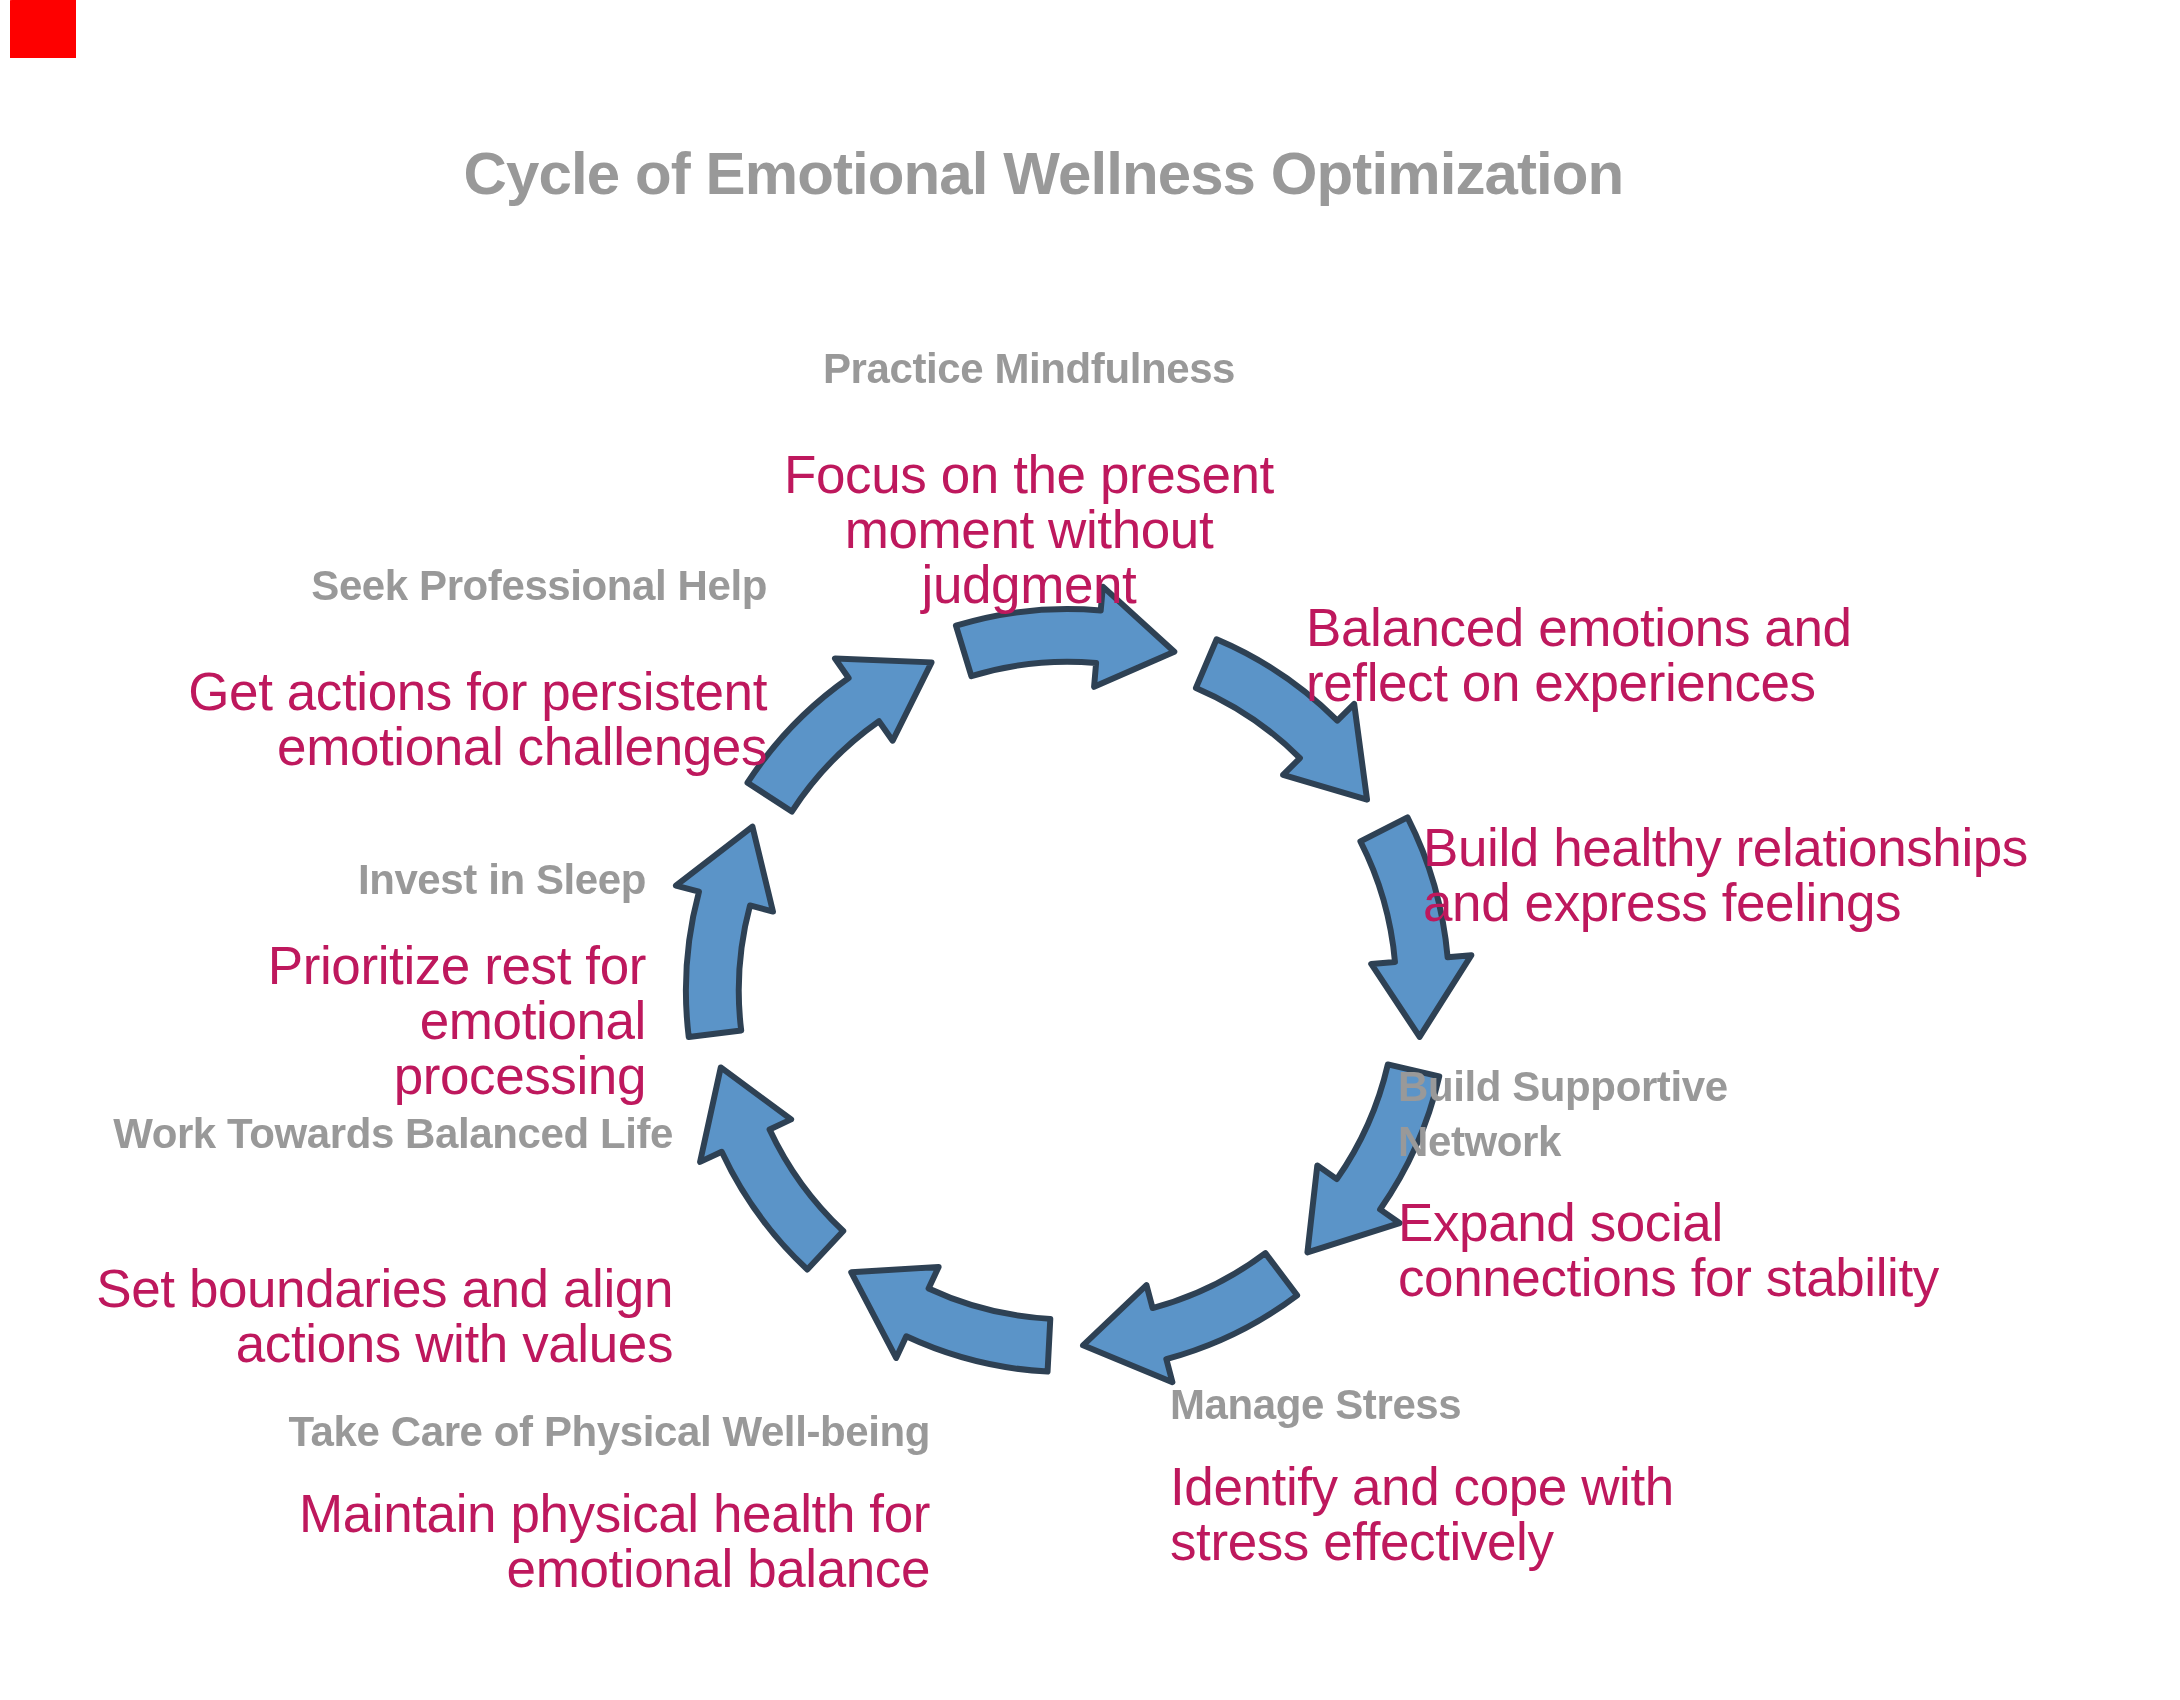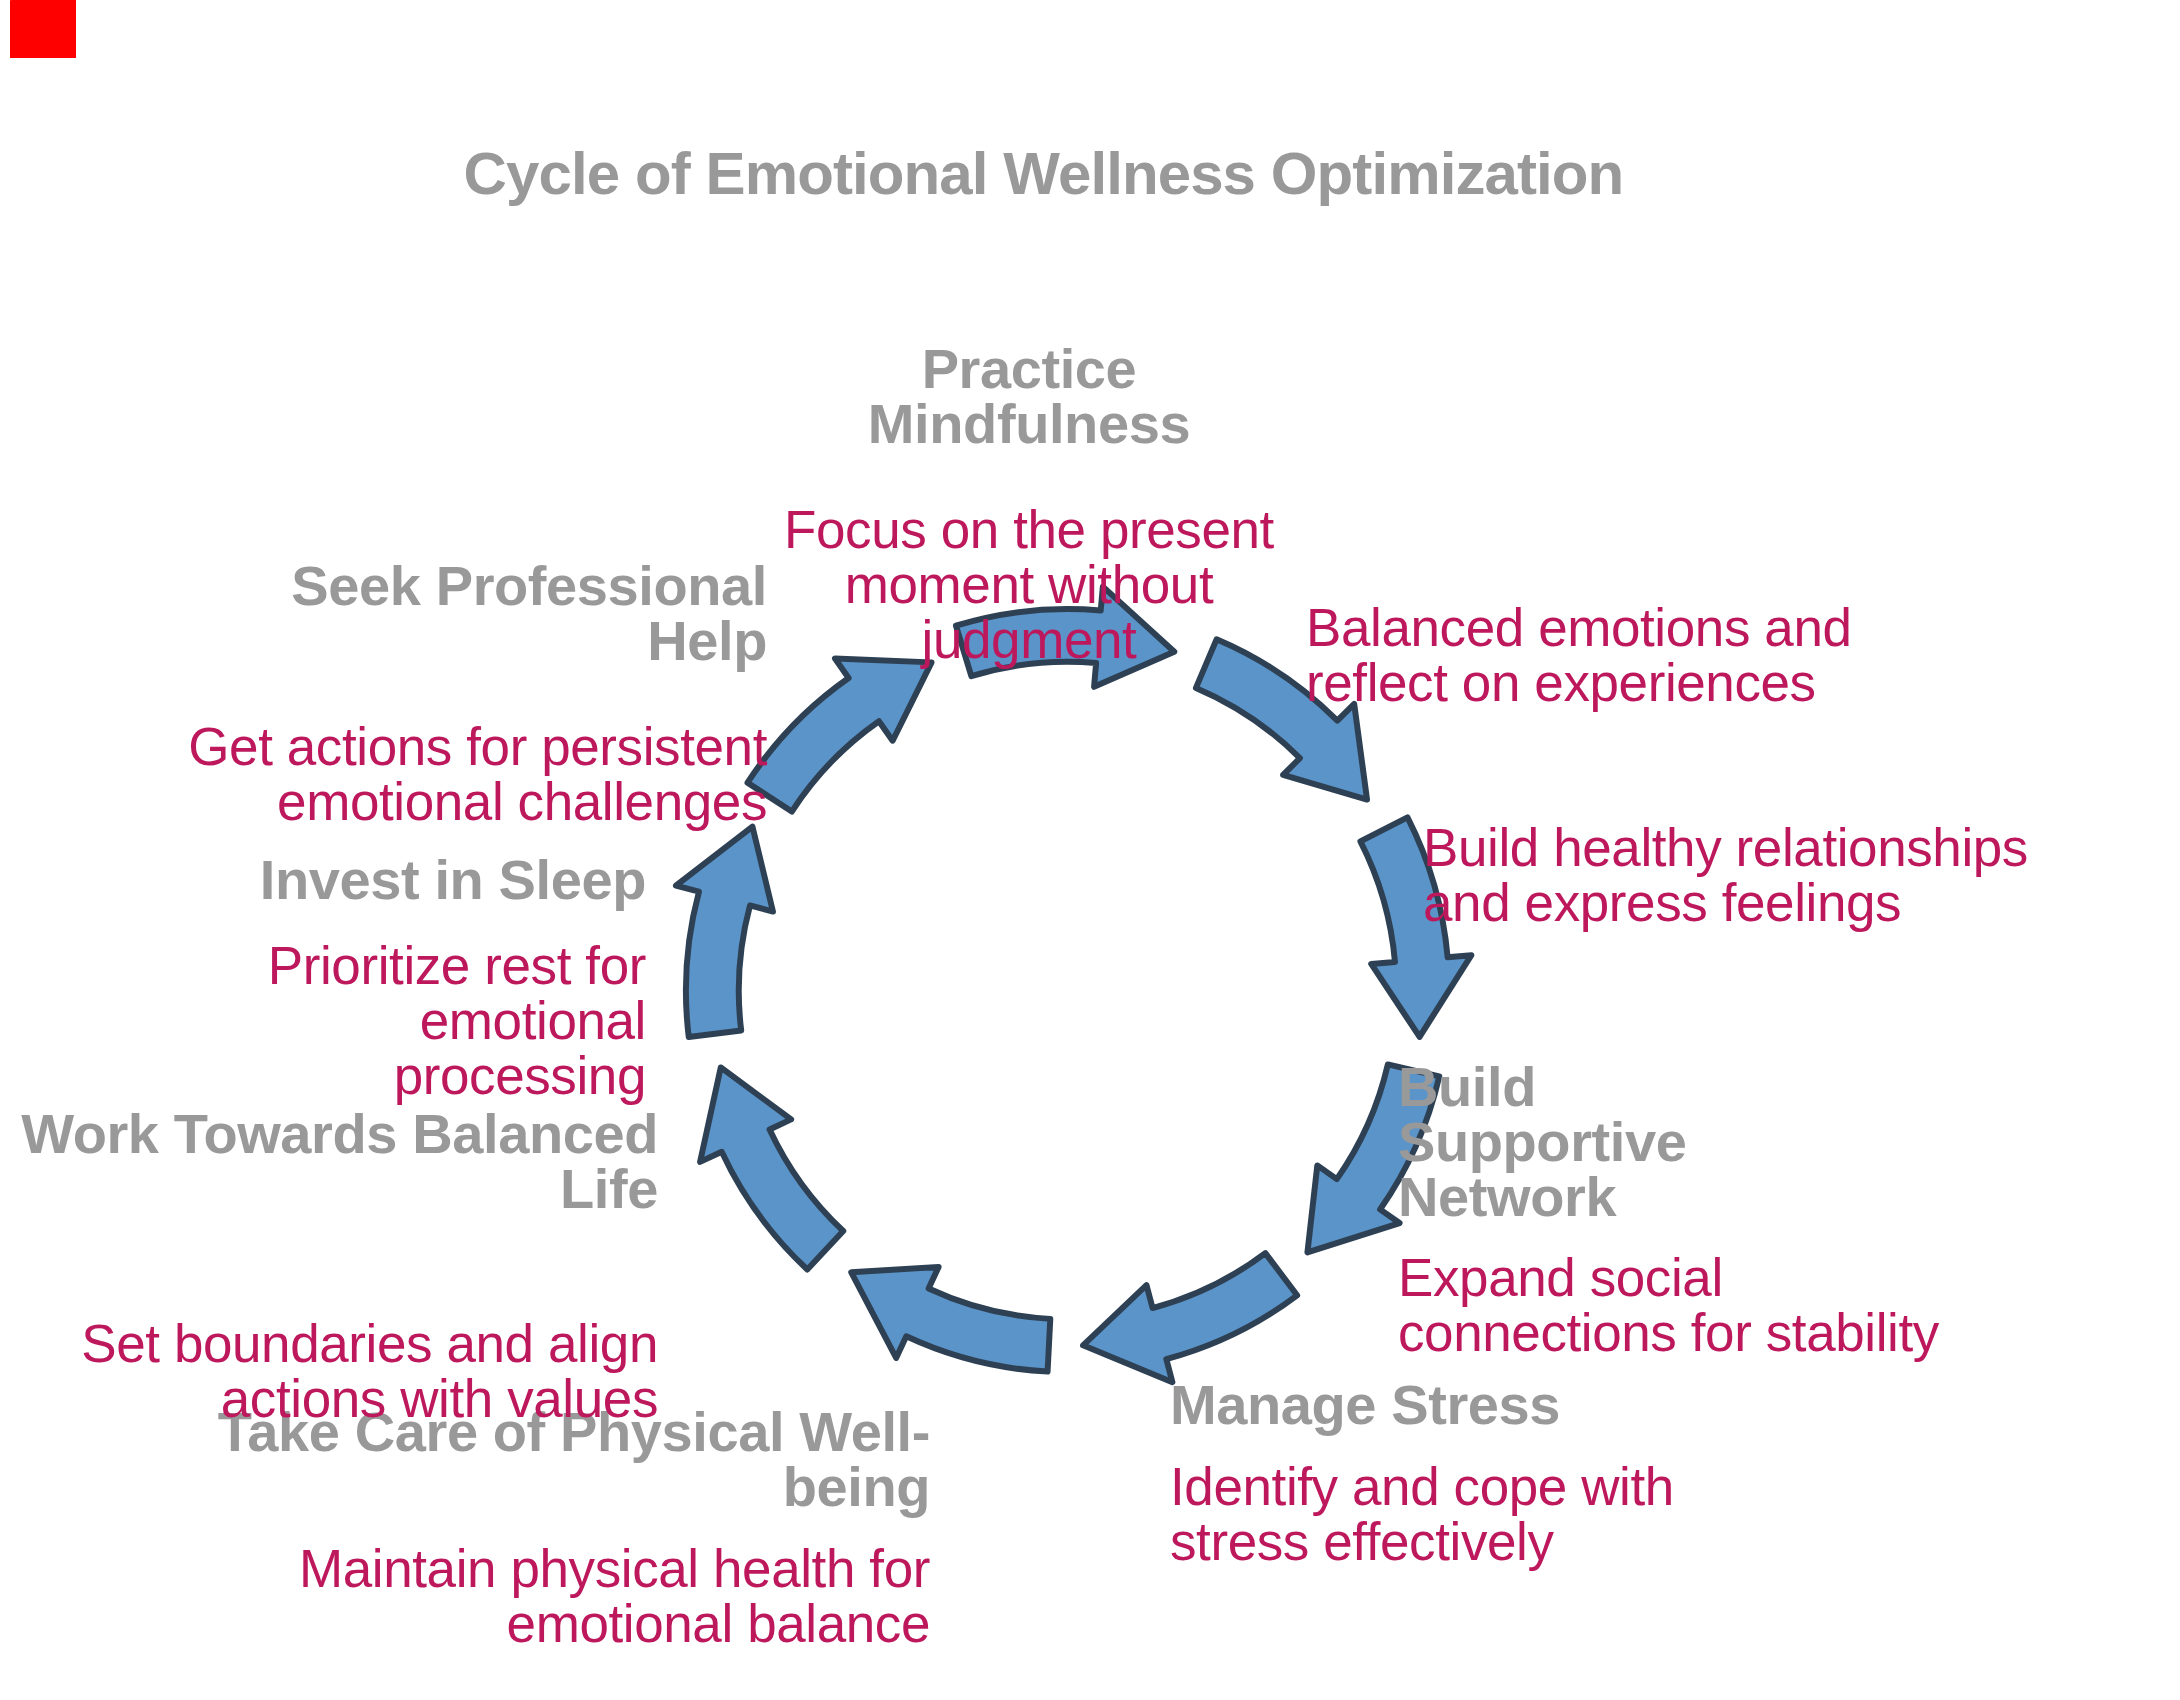--- a/index.html
+++ b/index.html
@@ -16,21 +16,21 @@
     background:#fe0000;
   }
   .page-title{
     position:absolute;top:99px;left:0;width:2087px;
     text-align:center;
     font-size:60px;font-weight:700;color:#999999;
     letter-spacing:-0.9px;
   }
   .step{position:absolute;}
   .step-title{
-    font-size:56px;font-weight:700;color:#999999;line-height:55px;
+    font-size:42px;font-weight:700;color:#999999;line-height:55px;
     letter-spacing:-0.4px;
   }
   .step-desc{
     font-size:53px;font-weight:400;color:#be185d;line-height:55px;
     letter-spacing:-0.4px;
   }
   .align-right{text-align:right;}
   .align-center{text-align:center;}
   svg.ring{position:absolute;left:0;top:0;}
 </style>
@@ -76,21 +76,21 @@
   <div class="step" style="left:1170px;top:1377px;width:528px;">
     <div class="step-title">Manage Stress</div>
     <div class="step-desc" style="margin-top:27px;">Identify and cope with stress effectively</div>
   </div>
 
   <div class="step align-right" style="left:140px;top:1404px;width:790px;">
     <div class="step-title">Take Care of Physical Well-being</div>
     <div class="step-desc" style="margin-top:27px;">Maintain physical health for emotional balance</div>
   </div>
 
-  <div class="step align-right" style="left:12px;top:1106px;width:646px;">
+  <div class="step align-right" style="left:27px;top:1106px;width:646px;">
     <div class="step-title">Work Towards Balanced Life</div>
     <div class="step-desc" style="margin-top:100px;">Set boundaries and align actions with values</div>
   </div>
 
   <div class="step align-right" style="left:169px;top:852px;width:477px;">
     <div class="step-title">Invest in Sleep</div>
     <div class="step-desc" style="margin-top:31px;">Prioritize rest for emotional processing</div>
   </div>
 
   <div class="step align-right" style="left:162px;top:558px;width:605px;">

